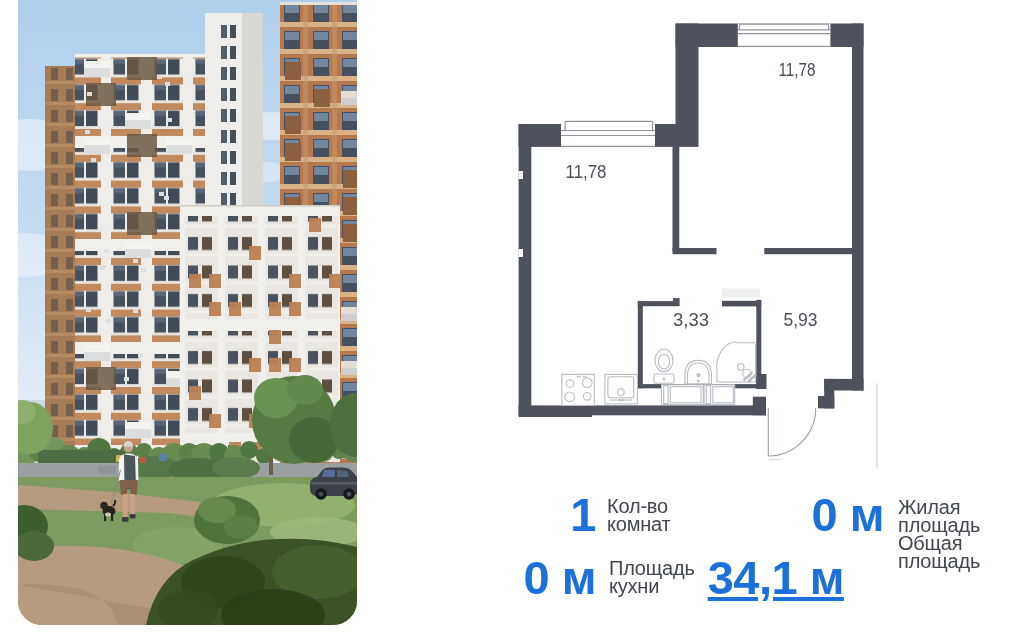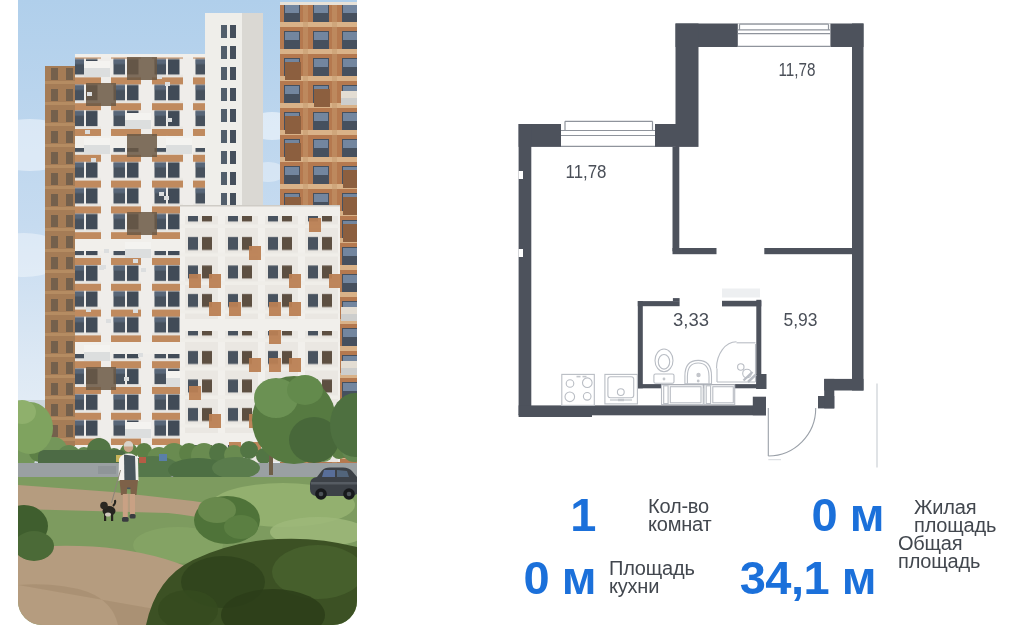--- a/index.html
+++ b/index.html
@@ -473,25 +473,25 @@
 
     <text x="191" y="316" textLength="36" lengthAdjust="spacingAndGlyphs">3,33</text>
 
     <text x="300.5" y="316" textLength="34" lengthAdjust="spacingAndGlyphs">5,93</text>
   </g>
 </svg>
 </div>
 
 <div class="abs bignum" style="left:450px;top:491px;width:146px;">1</div>
 
-<div class="abs lbl" style="left:607px;top:497px;margin-left:41px;">Кол-во<br>комнат</div>
+<div class="abs lbl" style="left:607px;top:497px;">Кол-во<br>комнат</div>
 
 <div class="abs bignum" style="left:704px;top:491px;width:180px;">0 м</div>
 
-<div class="abs lbl" style="left:898px;top:498px;margin-left:16px;">Жилая<br>площадь</div>
+<div class="abs lbl" style="left:898px;top:498px;">Жилая<br>площадь</div>
 
 <div class="abs bignum" style="left:450px;top:554px;width:146px;">0 м</div>
 
 <div class="abs lbl" style="left:609px;top:559px;">Площадь<br>кухни</div>
 
-<div class="abs bignum" style="left:696px;top:554px;width:180px;">34,1 м</div>
+<div class="abs bignum" style="left:664px;top:554px;width:180px;text-decoration:underline;">34,1 м</div>
 
 <div class="abs lbl" style="left:898px;top:534px;">Общая<br>площадь</div>
 
 </body></html>

